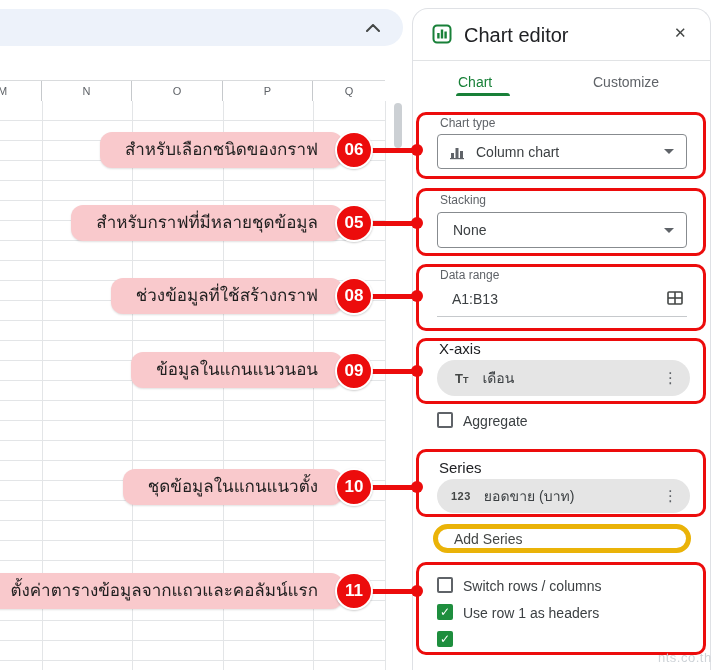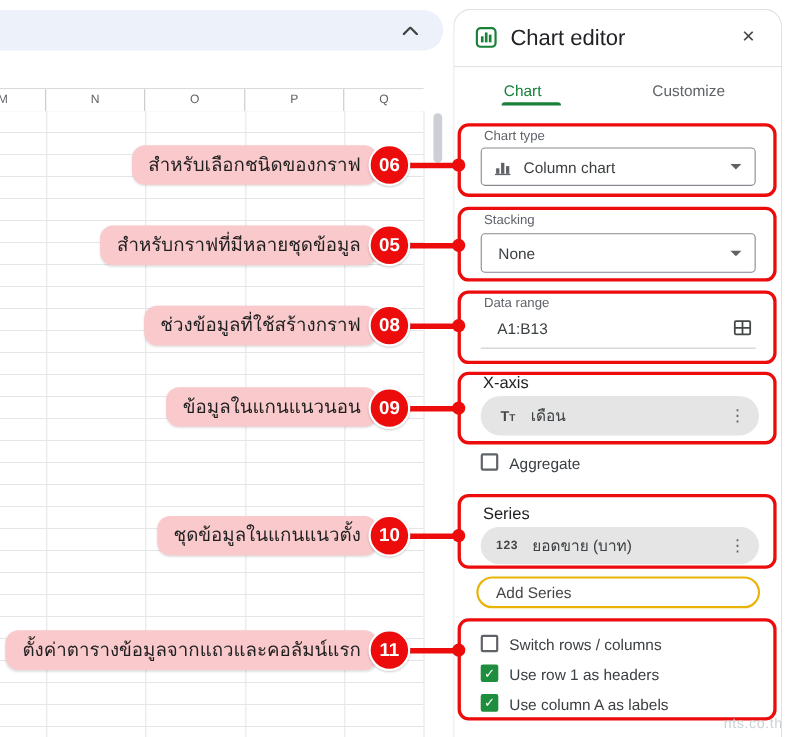--- a/index.html
+++ b/index.html
@@ -37,30 +37,30 @@
          border-top:5px solid #5f6368;margin-left:auto;margin-right:12px;}
   .chip{left:437px;width:253px;height:36px;background:#e5e5e5;border-radius:18px;
         display:flex;align-items:center;box-sizing:border-box;cursor:pointer;}
   .chip-text{font-size:14px;color:#3c4043;}
   .dots{margin-left:auto;margin-right:12px;color:#5f6368;font-size:15px;letter-spacing:0;cursor:pointer;}
   .section-head{font-size:15px;font-weight:500;color:#202124;}
   .checkbox{width:16px;height:16px;border:2px solid #5f6368;border-radius:2px;box-sizing:border-box;background:#fff;cursor:pointer;}
   .checkbox.checked{background:#1e8e3e;border-color:#1e8e3e;color:#fff;font-size:12px;font-weight:bold;
                     display:flex;align-items:center;justify-content:center;line-height:1;}
   .cb-label{font-size:14px;color:#3c4043;}
-  .add-series{left:433px;top:524px;width:258px;height:29px;border:2px solid #eab308;border-radius:15px;
+  .add-series{left:433px;top:524px;width:258px;height:29px;border:5px solid #eab308;border-radius:15px;
               display:flex;align-items:center;box-sizing:border-box;background:#fff;cursor:pointer;}
   .tt-icon{font-weight:600;color:#444746;font-size:13px;}
   .num-icon{font-weight:600;color:#444746;font-size:11px;letter-spacing:.5px;}
 
   
   .red-box{left:416px;width:290px;border:3px solid #ec0c0c;border-radius:10px;box-sizing:border-box;pointer-events:none;}
   .conn-line{height:5px;background:#ec0c0c;border-radius:2px;}
   .conn-dot{width:12px;height:12px;border-radius:50%;background:#ec0c0c;}
-  .pill{height:36px;line-height:36px;padding:0 15px;background:#f9c9cc;border-radius:12px;
+  .pill{height:36px;line-height:36px;padding:0 25px;background:#f9c9cc;border-radius:12px;
         font-size:17px;color:#1f1f1f;white-space:nowrap;box-shadow:0 1px 2px rgba(0,0,0,.12);}
   .badge{width:34px;height:34px;border-radius:50%;background:#ec0c0c;border:2px solid #fff;box-sizing:content-box;
          color:#fff;font-size:17px;font-weight:bold;display:flex;align-items:center;justify-content:center;
          box-shadow:0 1px 2px rgba(0,0,0,.2);}
   .watermark{left:658px;top:650px;font-size:13px;color:#ced3d8;letter-spacing:.5px;}
 </style>
 </head>
 <body>
 
 <div id="root">
@@ -160,21 +160,20 @@
 
   <div class="abs add-series">
     <span class="cb-label" style="margin-left:16px;color:#444746;">Add Series</span>
   </div>
 
   <div class="abs checkbox" style="left:437px;top:577px;"></div>
   <div class="abs cb-label" style="left:463px;top:578px;">Switch rows / columns</div>
   <div class="abs checkbox checked" style="left:437px;top:604px;">✓</div>
   <div class="abs cb-label" style="left:463px;top:605px;">Use row 1 as headers</div>
   <div class="abs checkbox checked" style="left:437px;top:631px;">✓</div>
-  <div class="abs cb-label" style="left:463px;top:632px;">Use column A as labels</div>
 
   <div class="abs red-box" style="top:112px;height:67px;"></div>
   <div class="abs red-box" style="top:188px;height:68px;"></div>
   <div class="abs red-box" style="top:264px;height:67px;"></div>
   <div class="abs red-box" style="top:338px;height:66px;"></div>
   <div class="abs red-box" style="top:449px;height:68px;"></div>
   <div class="abs red-box" style="top:562px;height:93px;"></div>
 
   <div class="abs conn-line" style="left:360px;top:148px;width:58px;"></div>
   <div class="abs conn-dot" style="left:411px;top:144px;"></div>

